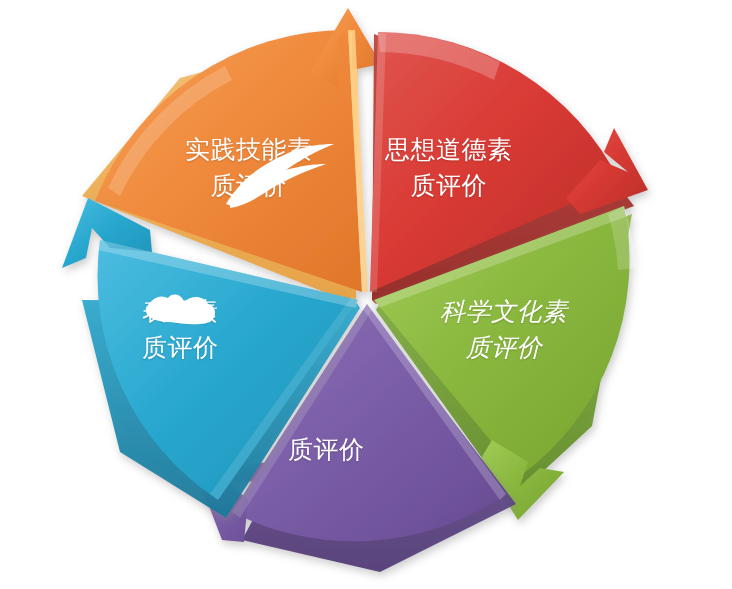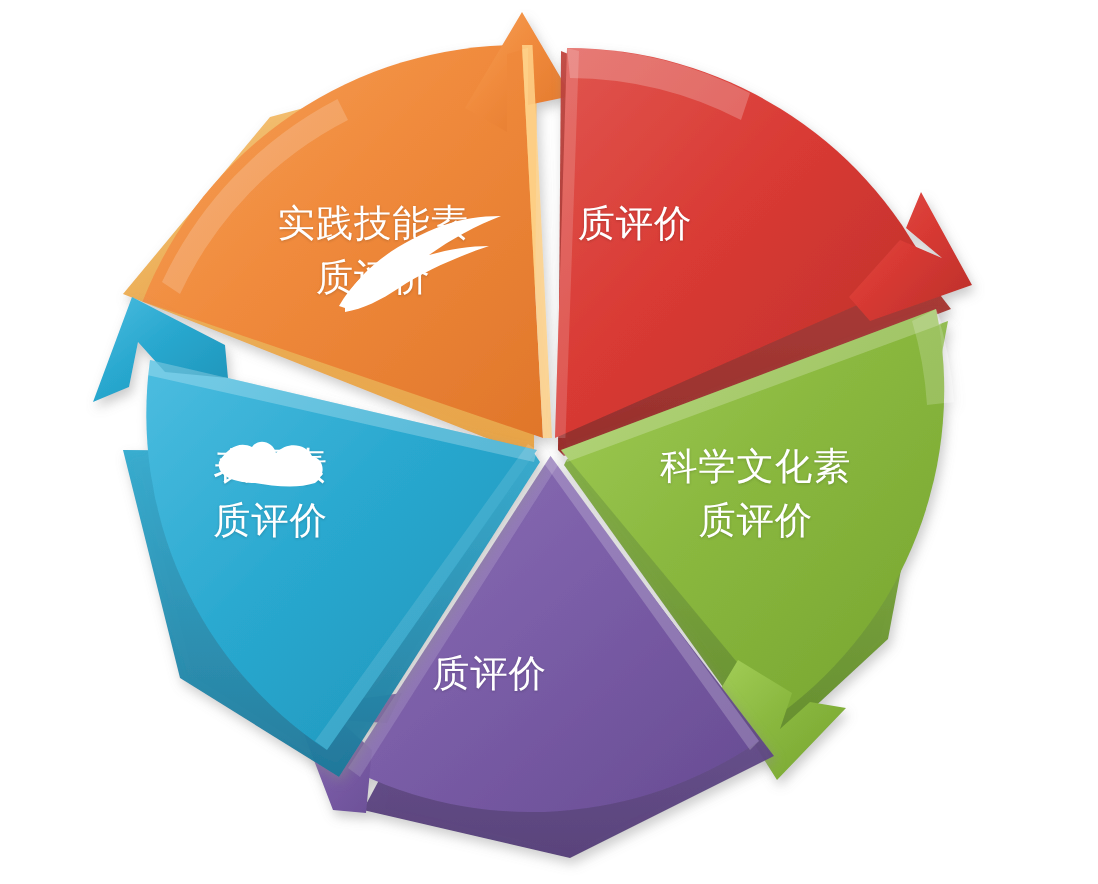--- a/index.html
+++ b/index.html
@@ -39,21 +39,21 @@
     text-align: center;
     white-space: nowrap;
     letter-spacing: 0.5px;
     text-shadow: 0 1px 2px rgba(0,0,0,0.18);
     pointer-events: none;
   }
   .seg-label .l2 { display: block; }
 
   #label-practice   { left: 185px; top: 132px; }
   #label-moral      { left: 385px; top: 132px; }
-  #label-science    { left: 440px; top: 294px; }
+  #label-science    { left: 440px; top: 294px; font-style: italic; }
   #label-sport      { left: 288px; top: 432px; }
   #label-behavior   { left: 142px; top: 294px; }
 
   
   .watermark {
     position: absolute;
     pointer-events: none;
   }
   #watermark-orange {
     left: 222px;
@@ -199,20 +199,21 @@
     </g>
 
   </svg>
 
   <div class="seg-label" id="label-practice">
     <span>实践技能素</span>
     <span class="l2">质评价</span>
   </div>
 
   <div class="seg-label" id="label-moral">
+    <span>思想道德素</span>
     <span class="l2">质评价</span>
   </div>
 
   <div class="seg-label" id="label-science">
     <span>科学文化素</span>
     <span class="l2">质评价</span>
   </div>
 
   <div class="seg-label" id="label-sport">
     <span class="l2">质评价</span>

